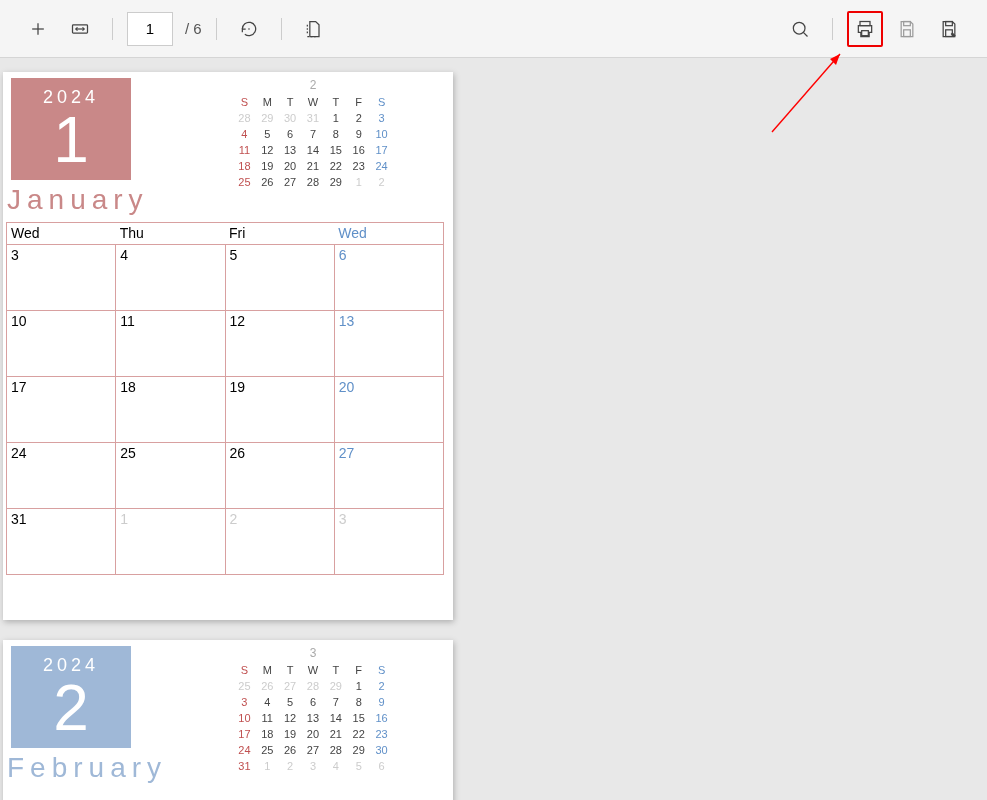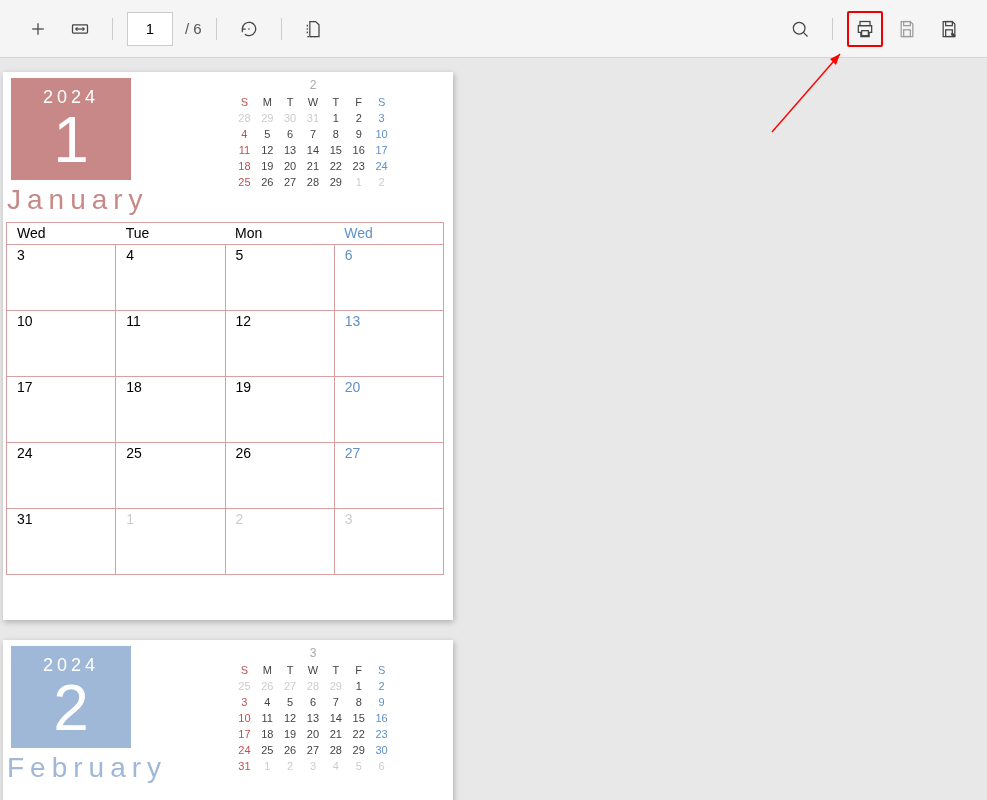--- a/index.html
+++ b/index.html
@@ -81,21 +81,21 @@
   .mini-faded { color:#ccc; }
   .mini-hdr { font-weight:normal; }
 
   
   .big-cal {
     position:absolute; top:150px; left:3px; width:438px; border:0.5px solid #d8a0a0;
     border-collapse: collapse;
   }
   .big-cal th, .big-cal td {
     border:0.5px solid #d8a0a0; vertical-align:top; font-size:14px;
-    font-weight:normal; text-align:left; padding:2px 10px;
+    font-weight:normal; text-align:left; padding:2px 4px;
   }
   .big-cal th { height:22px; border:none; }
   .big-cal td { height:66px; width:25%; }
   .col-sat, .day-sat { color:#6090c8; }
   .day-faded { color:#ccc; }
 
 </style>
 </head>
 <body>
 
@@ -232,22 +232,22 @@
         <div>29</div>
         <div class="mini-faded">1</div>
         <div class="mini-faded">2</div>
       </div>
     </div>
 
     <table class="big-cal">
       <tbody>
           <tr>
         <th>Wed</th>
-        <th>Tue</th>
-        <th>Mon</th>
+        <th>Thu</th>
+        <th>Fri</th>
         <th class="col-sat">Wed</th>
       </tr>
       <tr>
         <td>3</td>
         <td>4</td>
         <td>5</td>
         <td class="day-sat">6</td>
       </tr>
       <tr>
         <td>10</td>

